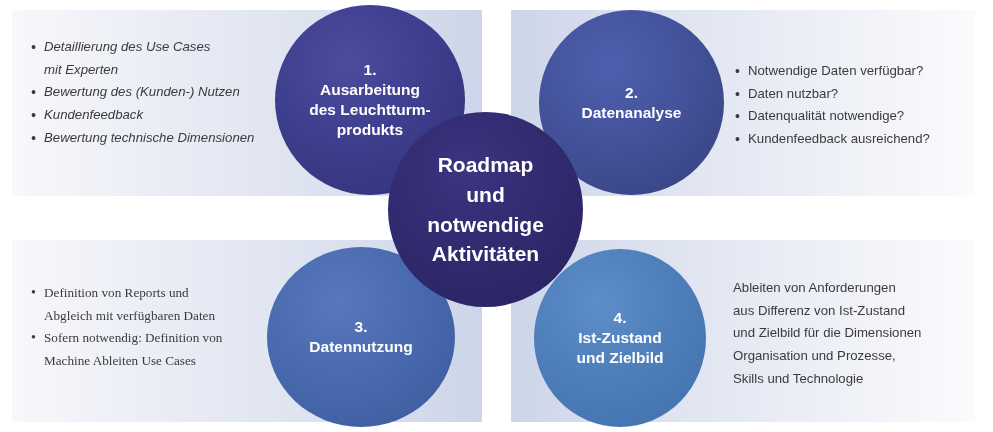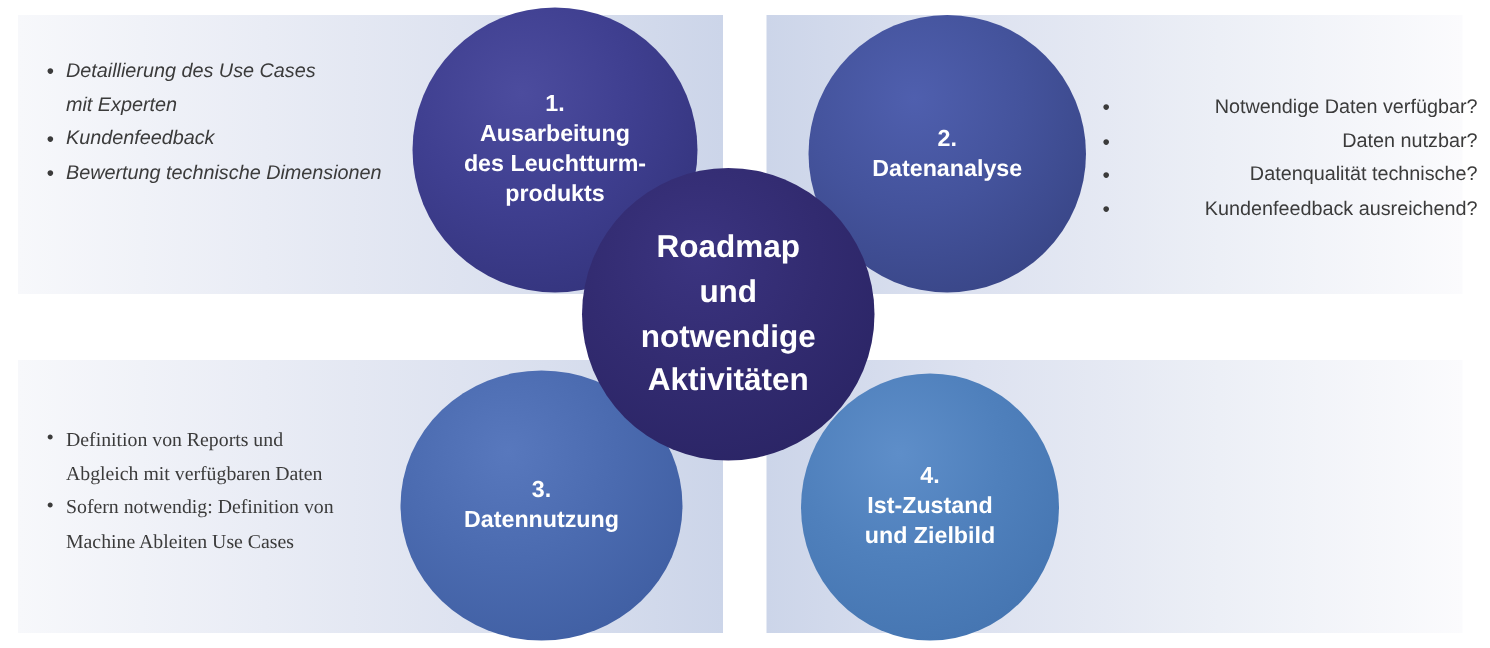--- a/index.html
+++ b/index.html
@@ -113,21 +113,21 @@
     top: -1px;
     font-size: 14px;
     color: #3b3b3b;
   }
   .txtblock p {
     margin: 0;
     white-space: pre-line;
   }
 
   .txt-tl { left: 31px; top: 36px; width: 250px; font-style: italic; }
-  .txt-tr { left: 735px; top: 60px; width: 250px; text-align: right; }
+  .txt-tr { left: 735px; top: 60px; width: 250px; }
   .txt-bl { left: 31px; top: 282px; width: 252px; font-family: Liberation Serif, serif; }
   .txt-br { left: 733px; top: 277px; width: 250px; }
 </style>
 </head>
 <body>
 
 <div id="canvas">
 
   <div class="panel panel-tl"></div>
   <div class="panel panel-tr"></div>
@@ -161,37 +161,45 @@
     <span class="ctext">Roadmap
 und
 notwendige
 Aktivitäten</span>
   </div>
 
   <div class="txtblock txt-tl">
     <ul>
       <li>Detaillierung des Use Cases
 mit Experten</li>
+      <li>Bewertung des (Kunden-) Nutzen</li>
       <li>Kundenfeedback</li>
       <li>Bewertung technische Dimensionen</li>
     </ul>
   </div>
 
   <div class="txtblock txt-tr">
     <ul>
       <li>Notwendige Daten verfügbar?</li>
       <li>Daten nutzbar?</li>
-      <li>Datenqualität technische?</li>
+      <li>Datenqualität notwendige?</li>
       <li>Kundenfeedback ausreichend?</li>
     </ul>
   </div>
 
   <div class="txtblock txt-bl">
     <ul>
       <li>Definition von Reports und
 Abgleich mit verfügbaren Daten</li>
       <li>Sofern notwendig: Definition von
 Machine Ableiten Use Cases</li>
     </ul>
   </div>
 
+  <div class="txtblock txt-br">
+    <p>Ableiten von Anforderungen
+aus Differenz von Ist-Zustand
+und Zielbild für die Dimensionen
+Organisation und Prozesse,
+Skills und Technologie</p>
+  </div>
 
 </div>
 
 </body></html>

